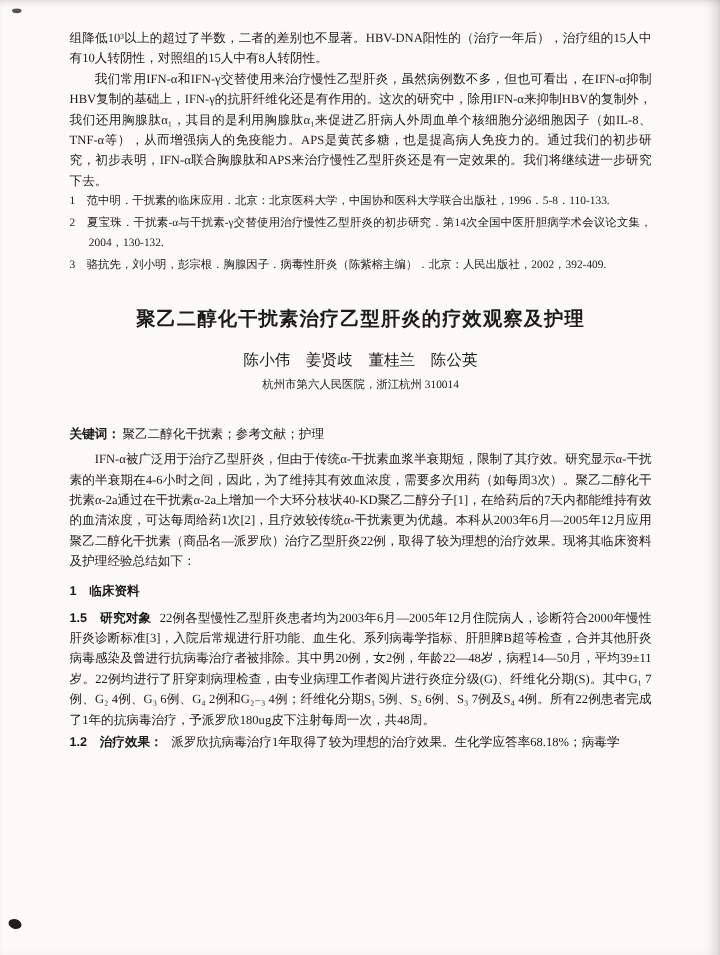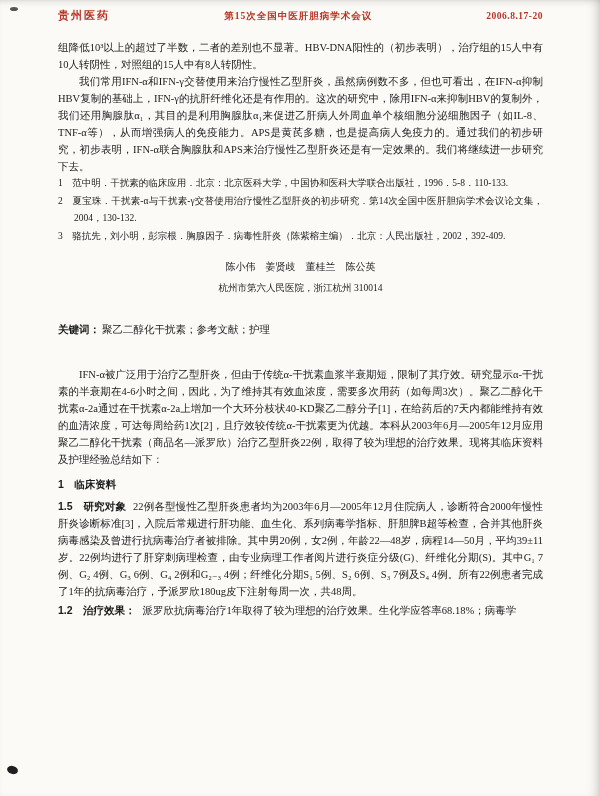--- a/index.html
+++ b/index.html
@@ -16,60 +16,56 @@
   .noindent{margin-top:16px;}
   .indent{text-indent:2em;}
   .discuss-h{font-size:11px;font-weight:bold;margin:9px 0 6px;text-indent:2em;
              font-family:"Liberation Sans","DejaVu Sans",sans-serif;}
   .refs-h{font-size:10px;font-weight:bold;margin:22px 0 12px;
           font-family:"Liberation Sans","DejaVu Sans",sans-serif;}
   .refs{list-style:none;margin:0;padding:0;font-size:9.5px;line-height:17.5px;}
   .refs li{padding-left:16px;text-indent:-16px;}
   .art-title{font-size:16px;font-weight:bold;text-align:center;margin:26px 0 0;line-height:22px;
              font-family:"Liberation Sans","DejaVu Sans",sans-serif;letter-spacing:1px;}
-  .authors{font-size:10px;text-align:center;margin-top:13px;}
+  .authors{font-size:13px;text-align:center;margin-top:13px;}
   .affil{font-size:9.5px;text-align:center;margin-top:5px;color:#222;}
   .keywords{margin-top:24px;}
   .keywords b{font-family:"Liberation Sans","DejaVu Sans",sans-serif;margin-right:2px;}
-  .intro{margin-top:28px;}
+  .intro{margin-top:4px;}
   .sec-h{font-size:10.5px;font-weight:bold;margin:8px 0 5px;
          font-family:"Liberation Sans","DejaVu Sans",sans-serif;}
   .plain{margin-top:2px;}
   .inline-label{font-family:"Liberation Sans","DejaVu Sans",sans-serif;margin-right:7px;font-weight:bold;}
   .scan-mark{position:absolute;background:#1f1f1f;border-radius:50%;}
   .mark-top{left:10px;top:7px;width:8px;height:4px;background:#555;}
   .mark-bottom{left:7px;bottom:22px;width:11px;height:8px;transform:rotate(15deg);}
 </style>
 </head>
 <body>
 
 <div class="page">
   <div class="scan-mark mark-top"></div>
   <div class="scan-mark mark-bottom"></div>
 
   <div class="content">
 
-    <div class="hdr">
-      <span class="hdr-journal">贵州医药</span>
-      <span class="hdr-conf">第15次全国中医肝胆病学术会议</span>
-      <span class="hdr-date">2006.8.17-20</span>
-    </div>
 
     <div class="bodytext">
 
-      <p class="noindent">组降低10³以上的超过了半数，二者的差别也不显著。HBV-DNA阳性的（初步表明），治疗组的15人中有10人转阴性，对照组的15人中有8人转阴性。</p>
+      <p class="noindent">组降低10³以上的超过了半数，二者的差别也不显著。HBV-DNA阳性的（治疗一年后），治疗组的15人中有10人转阴性，对照组的15人中有8人转阴性。</p>
 
       <p class="indent">我们常用IFN-α和IFN-γ交替使用来治疗慢性乙型肝炎，虽然病例数不多，但也可看出，在IFN-α抑制HBV复制的基础上，IFN-γ的抗肝纤维化还是有作用的。这次的研究中，除用IFN-α来抑制HBV的复制外，我们还用胸腺肽α₁，其目的是利用胸腺肽α₁来促进乙肝病人外周血单个核细胞分泌细胞因子（如IL-8、TNF-α等），从而增强病人的免疫能力。APS是黄芪多糖，也是提高病人免疫力的。通过我们的初步研究，初步表明，IFN-α联合胸腺肽和APS来治疗慢性乙型肝炎还是有一定效果的。我们将继续进一步研究下去。</p>
 
       <ul class="refs">
         <li>1　范中明．干扰素的临床应用．北京：北京医科大学，中国协和医科大学联合出版社，1996．5-8．110-133.</li>
         <li>2　夏宝珠．干扰素-α与干扰素-γ交替使用治疗慢性乙型肝炎的初步研究．第14次全国中医肝胆病学术会议论文集，2004，130-132.</li>
         <li>3　骆抗先，刘小明，彭宗根．胸腺因子．病毒性肝炎（陈紫榕主编）．北京：人民出版社，2002，392-409.</li>
       </ul>
 
+      <h1 class="art-title">聚乙二醇化干扰素治疗乙型肝炎的疗效观察及护理</h1>
       <div class="authors">陈小伟　姜贤歧　董桂兰　陈公英</div>
       <div class="affil">杭州市第六人民医院，浙江杭州 310014</div>
 
       <p class="keywords"><b>关键词：</b><span>聚乙二醇化干扰素；参考文献；护理</span></p>
 
       <p class="indent intro">IFN-α被广泛用于治疗乙型肝炎，但由于传统α-干扰素血浆半衰期短，限制了其疗效。研究显示α-干扰素的半衰期在4-6小时之间，因此，为了维持其有效血浓度，需要多次用药（如每周3次）。聚乙二醇化干扰素α-2a通过在干扰素α-2a上增加一个大环分枝状40-KD聚乙二醇分子[1]，在给药后的7天内都能维持有效的血清浓度，可达每周给药1次[2]，且疗效较传统α-干扰素更为优越。本科从2003年6月—2005年12月应用聚乙二醇化干扰素（商品名—派罗欣）治疗乙型肝炎22例，取得了较为理想的治疗效果。现将其临床资料及护理经验总结如下：</p>
 
       <h4 class="sec-h">1　临床资料</h4>
 
       <p class="plain"><b class="inline-label">1.5　研究对象</b><span>22例各型慢性乙型肝炎患者均为2003年6月—2005年12月住院病人，诊断符合2000年慢性肝炎诊断标准[3]，入院后常规进行肝功能、血生化、系列病毒学指标、肝胆脾B超等检查，合并其他肝炎病毒感染及曾进行抗病毒治疗者被排除。其中男20例，女2例，年龄22—48岁，病程14—50月，平均39±11岁。22例均进行了肝穿刺病理检查，由专业病理工作者阅片进行炎症分级(G)、纤维化分期(S)。其中G₁ 7例、G₂ 4例、G₃ 6例、G₄ 2例和G₂₋₃ 4例；纤维化分期S₁ 5例、S₂ 6例、S₃ 7例及S₄ 4例。所有22例患者完成了1年的抗病毒治疗，予派罗欣180ug皮下注射每周一次，共48周。</span></p>

